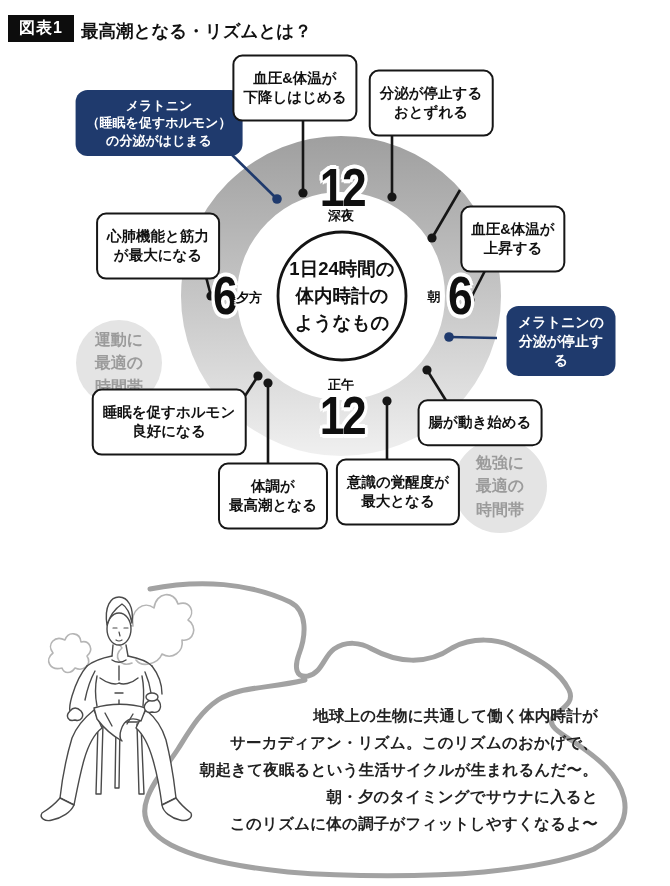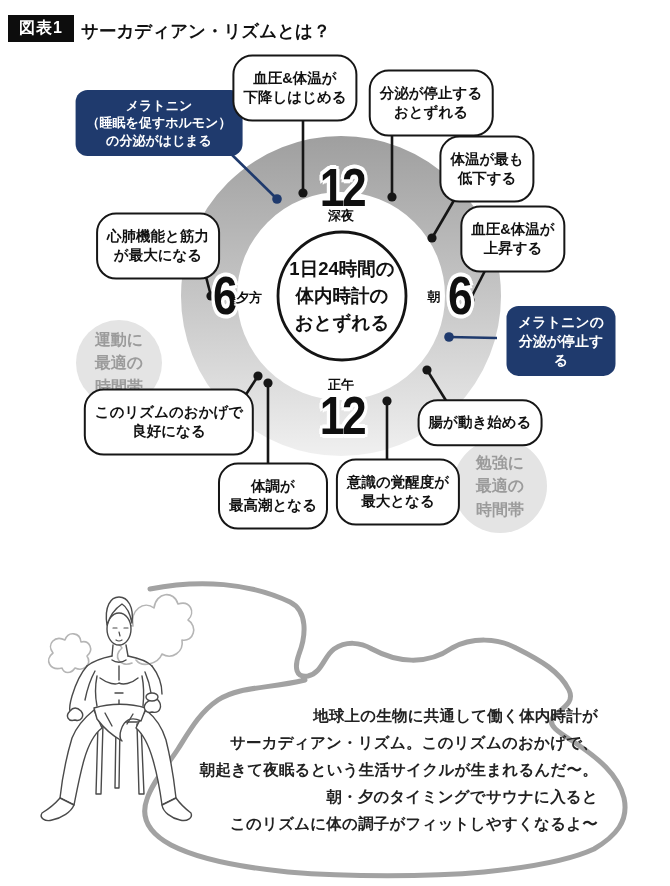--- a/index.html
+++ b/index.html
@@ -8,21 +8,21 @@
   #stage{position:absolute;inset:0;width:670px;height:886px;margin-top:8px;}
   #diagram-svg{position:absolute;left:0;top:0;z-index:1;}
 
   
   .hdr-badge{position:absolute;left:8px;top:7px;z-index:5;background:#0d0d0d;color:#fff;
     font-weight:bold;font-size:16px;padding:3px 11px;letter-spacing:1px;}
   .hdr-title{position:absolute;left:81px;top:11px;z-index:5;font-size:17.5px;font-weight:bold;}
 
   
   .ev{position:absolute;z-index:4;transform:translate(-50%,-50%);background:#fff;
-    border:2.5px solid #161616;border-radius:20px;padding:12px 9px;
+    border:2.5px solid #161616;border-radius:10px;padding:12px 9px;
     font-size:14.5px;font-weight:bold;line-height:1.34;text-align:center;
     white-space:pre-line;color:#111;}
   .ev.navy{background:#1f3a6d;color:#fff;border:none;border-radius:12px;padding:7px 11px;font-size:14px;}
   .ev-melatonin-start{left:159px;top:115px;font-size:13px !important;}
   .ev-bp-drop{left:295px;top:80px;}
   .ev-deep-sleep{left:431px;top:95px;}
   .ev-temp-low{left:487px;top:161px;}
   .ev-bp-rise{left:513px;top:231px;}
   .ev-melatonin-stop{left:561px;top:333px;}
   .ev-gut{left:480px;top:415px;}
@@ -164,54 +164,52 @@
       <circle cx="258" cy="368" r="4.6"></circle>
       <circle cx="211" cy="288" r="4.6"></circle>
       <circle cx="277" cy="191" r="4.8" fill="#1f3a6d"></circle>
       <circle cx="449" cy="329" r="4.8" fill="#1f3a6d"></circle>
     </g>
 
     <circle cx="342" cy="288" r="64" fill="#fff" stroke="#141414" stroke-width="2.8"></circle>
   </svg>
 
   <div class="hdr-badge">図表1</div>
-  <div class="hdr-title">サーカディアン・リズムとは？</div>
+  <div class="hdr-title">最高潮となる・リズムとは？</div>
 
   <div class="num num-top">12</div>
   <div class="period period-top">深夜</div>
   <div class="num num-right">6</div>
   <div class="period period-right">朝</div>
   <div class="num num-bottom">12</div>
   <div class="period period-bottom">正午</div>
   <div class="num num-left">6</div>
   <div class="period period-left">夕方</div>
 
   <div class="center-label">1日24時間の
 体内時計の
-おとずれる</div>
+ようなもの</div>
 
   <div class="ev navy ev-melatonin-start">メラトニン
 （睡眠を促すホルモン）
 の分泌がはじまる</div>
   <div class="ev ev-bp-drop">血圧&amp;体温が
 下降しはじめる</div>
   <div class="ev ev-deep-sleep">分泌が停止する
 おとずれる</div>
-  <div class="ev ev-temp-low">体温が最も
-低下する</div>
   <div class="ev ev-bp-rise">血圧&amp;体温が
 上昇する</div>
   <div class="ev navy ev-melatonin-stop">メラトニンの
 分泌が停止する</div>
   <div class="ev ev-alert">意識の覚醒度が
 最大となる</div>
   <div class="ev ev-gut">腸が動き始める</div>
   <div class="ev ev-condition">体調が
 最高潮となる</div>
-  <div class="ev ev-balance">このリズムのおかげで
+  <div class="ev ev-balance">睡眠を促すホルモン
 良好になる</div>
   <div class="ev ev-cardio">心肺機能と筋力
 が最大になる</div>
 
   <div class="zone zone-exercise">運動に
 最適の
 時間帯</div>
   <div class="zone zone-study">勉強に
 最適の
 時間帯</div>

